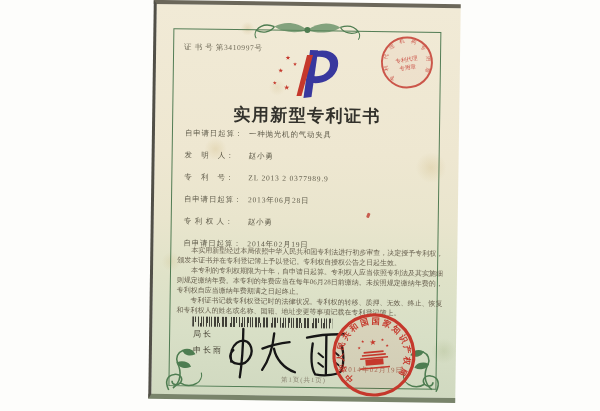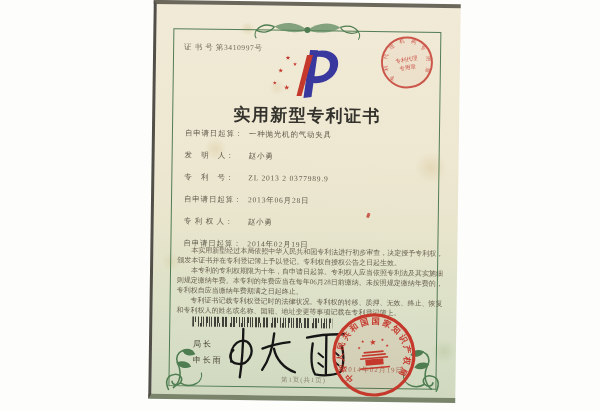--- a/index.html
+++ b/index.html
@@ -71,21 +71,21 @@
     background:repeating-linear-gradient(90deg,
       #26241f 0px,#26241f 1.6px,
       rgba(0,0,0,0) 1.6px,rgba(0,0,0,0) 2.6px,
       #26241f 2.6px,#26241f 3.2px,
       rgba(0,0,0,0) 3.2px,rgba(0,0,0,0) 5.4px,
       #26241f 5.4px,#26241f 7px,
       rgba(0,0,0,0) 7px,rgba(0,0,0,0) 8.2px);
     opacity:.85;
   }
   .director{
-    position:absolute;left:41px;top:332px;
+    position:absolute;left:41px;top:322px;
     font-size:8px;color:#474335;letter-spacing:2px;line-height:16px;
   }
   .sig{position:absolute;left:66px;top:318px;z-index:3;}
   .seal-main{position:absolute;left:178px;top:304px;z-index:4;transform:rotate(-6deg);}
   .seal-date{
     position:absolute;left:160px;top:358px;width:124px;z-index:1;
     text-align:center;font-size:7px;letter-spacing:1px;color:#a4705a;
   }
   .page-footer{
     position:absolute;left:0;top:370px;width:100%;

